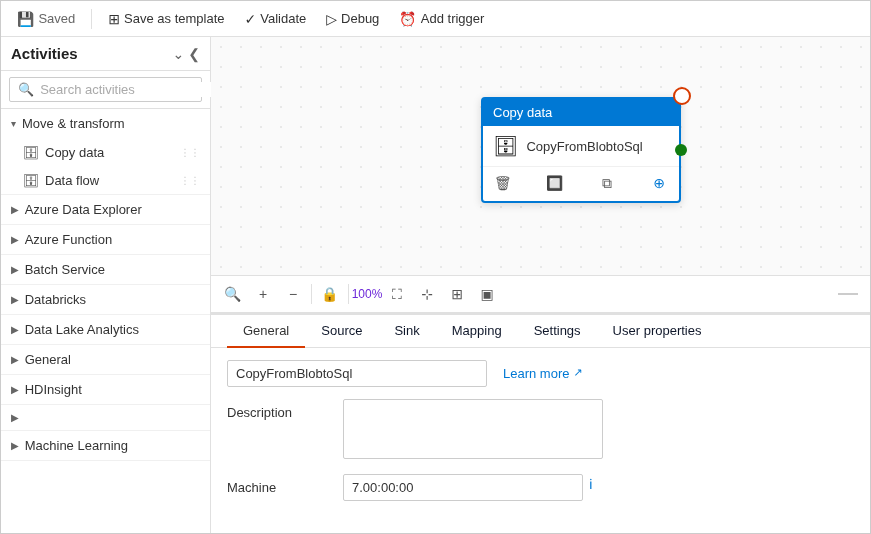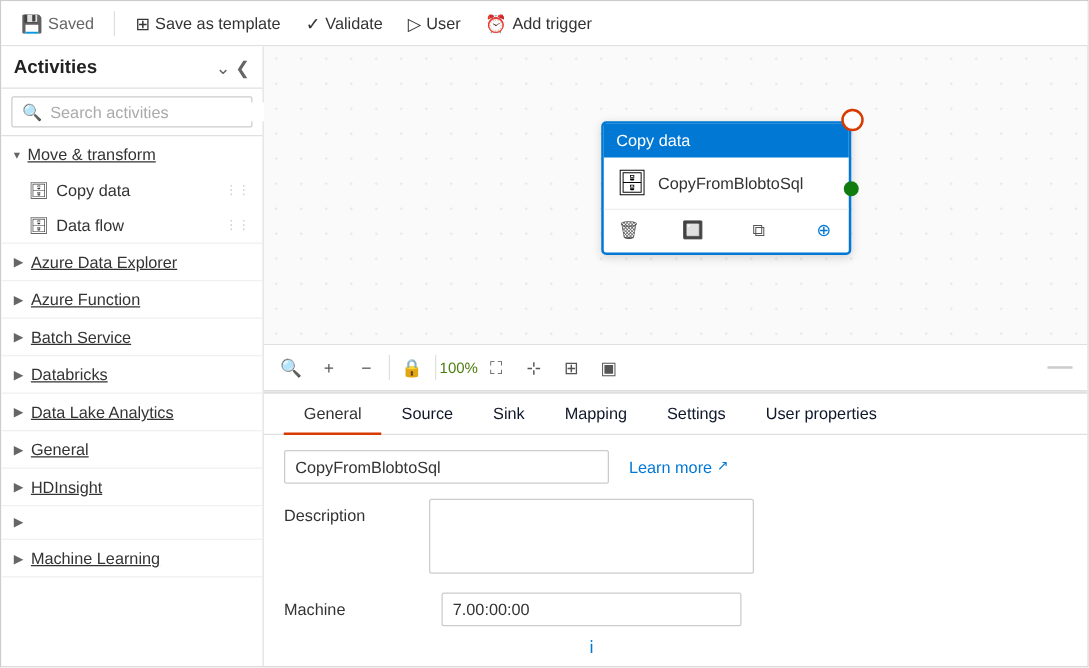--- a/index.html
+++ b/index.html
@@ -27,21 +27,21 @@
     .search-box { padding: 6px 8px; border-bottom: 1px solid #e0e0e0; }
     .search-input-wrap { display: flex; align-items: center; gap: 6px; border: 1px solid #ccc; border-radius: 2px; padding: 4px 8px; background: #fff; }
     .search-input-wrap input { border: none; outline: none; font-size: 13px; flex: 1; color: #333; }
     .search-input-wrap input::placeholder { color: #aaa; }
     
     .activities-list { flex: 1; overflow-y: auto; }
     
     .category-section { border-bottom: 1px solid #f0f0f0; }
     .category-header { display: flex; align-items: center; gap: 6px; padding: 7px 10px; cursor: pointer; font-size: 13px; color: #333; }
     .category-chevron { font-size: 10px; color: #666; }
-    .category-label { font-weight: 500; text-decoration: underline; }
+    .category-label { font-weight: 500; }
     
     .category-item { display: flex; align-items: center; gap: 6px; padding: 6px 10px 6px 22px; cursor: pointer; font-size: 13px; color: #333; }
     .category-item .item-icon { width: 16px; height: 16px; display: flex; align-items: center; justify-content: center; }
     .category-item .drag-handle { margin-left: auto; color: #ccc; font-size: 10px; }
     
     .expanded-section { }
     
     
     .canvas-area { flex: 1; display: flex; flex-direction: column; overflow: hidden; }
     .canvas { flex: 1; background: #fafafa; position: relative; overflow: hidden; }
@@ -66,40 +66,40 @@
     .node-actions { display: flex; align-items: center; justify-content: space-between; padding: 4px 8px 6px; border-top: 1px solid #f0f0f0; }
     .node-action-btn { width: 24px; height: 24px; display: flex; align-items: center; justify-content: center; cursor: pointer; color: #555; font-size: 14px; border-radius: 2px; }
     .node-green-dot { width: 12px; height: 12px; background: #107c10; border-radius: 50%; position: absolute; right: -6px; top: 50%; transform: translateY(-50%); }
     .node-red-circle { position: absolute; top: -10px; right: -10px; width: 18px; height: 18px; border: 2px solid #d83b01; border-radius: 50%; background: #fff; }
     .node-wrapper { position: relative; display: inline-block; }
     
     
     .canvas-toolbar { display: flex; align-items: center; gap: 2px; padding: 4px 8px; border-top: 1px solid #e0e0e0; background: #fff; border-bottom: 1px solid #e0e0e0; }
     .canvas-toolbar-btn { width: 28px; height: 28px; display: flex; align-items: center; justify-content: center; cursor: pointer; color: #555; font-size: 14px; border-radius: 2px; }
     .canvas-toolbar-separator { width: 1px; height: 20px; background: #e0e0e0; margin: 0 2px; }
-    .canvas-percent { font-size: 12px; color: #4d7c0f; padding: 0 4px; }
+    .canvas-percent { font-size: 12px; color: #6d28d9; padding: 0 4px; }
     
     
     .bottom-panel { height: 220px; border-top: 2px solid #e0e0e0; background: #fff; display: flex; flex-direction: column; flex-shrink: 0; }
     .bottom-panel-header { display: flex; align-items: center; padding: 0 16px; border-bottom: 1px solid #e0e0e0; gap: 0; }
     .tab-item { padding: 8px 16px; cursor: pointer; font-size: 13px; color: #0f172a; border-bottom: 2px solid transparent; margin-bottom: -1px; }
     .tab-item.active { color: #333; border-bottom-color: #d83b01; font-weight: 500; }
     
     .bottom-panel-content { flex: 1; padding: 12px 16px; overflow-y: auto; }
     
     .form-row { display: flex; align-items: flex-start; gap: 16px; margin-bottom: 12px; }
     .form-label { width: 100px; font-size: 13px; color: #333; padding-top: 6px; flex-shrink: 0; }
     .form-label .required { color: #d83b01; margin-left: 2px; }
     .form-input { flex: 1; max-width: 260px; }
     .form-input input, .form-input textarea { width: 100%; border: 1px solid #ccc; border-radius: 2px; padding: 5px 8px; font-size: 13px; outline: none; font-family: inherit; color: #333; }
     .form-input textarea { height: 60px; resize: none; }
     
     .learn-more-link { display: flex; gap: 4px; color: #0078d4; font-size: 13px; cursor: pointer; white-space: nowrap; padding-top: 6px; }
     
-    .form-input-with-info { display: flex; align-items: center; gap: 6px; flex-direction: column; }
+    .form-input-with-info { display: flex; gap: 6px; }
     .info-icon { color: #0078d4; font-size: 14px; cursor: pointer; }
     
     
     ::-webkit-scrollbar { width: 6px; height: 6px; }
     ::-webkit-scrollbar-track { background: #f5f5f5; }
     ::-webkit-scrollbar-thumb { background: #ccc; border-radius: 3px; }
   </style>
 </head>
 <body>
 
@@ -114,21 +114,21 @@
     <div class="toolbar-item">
       <span class="icon">⊞</span>
       <span>Save as template</span>
     </div>
     <div class="toolbar-item">
       <span class="icon">✓</span>
       <span>Validate</span>
     </div>
     <div class="toolbar-item">
       <span class="icon">▷</span>
-      <span>User</span>
+      <span>Debug</span>
     </div>
     <div class="toolbar-item">
       <span class="icon">⏰</span>
       <span>Add trigger</span>
     </div>
   </div>
 
   <div class="main-content">
 
     <div class="left-panel">

